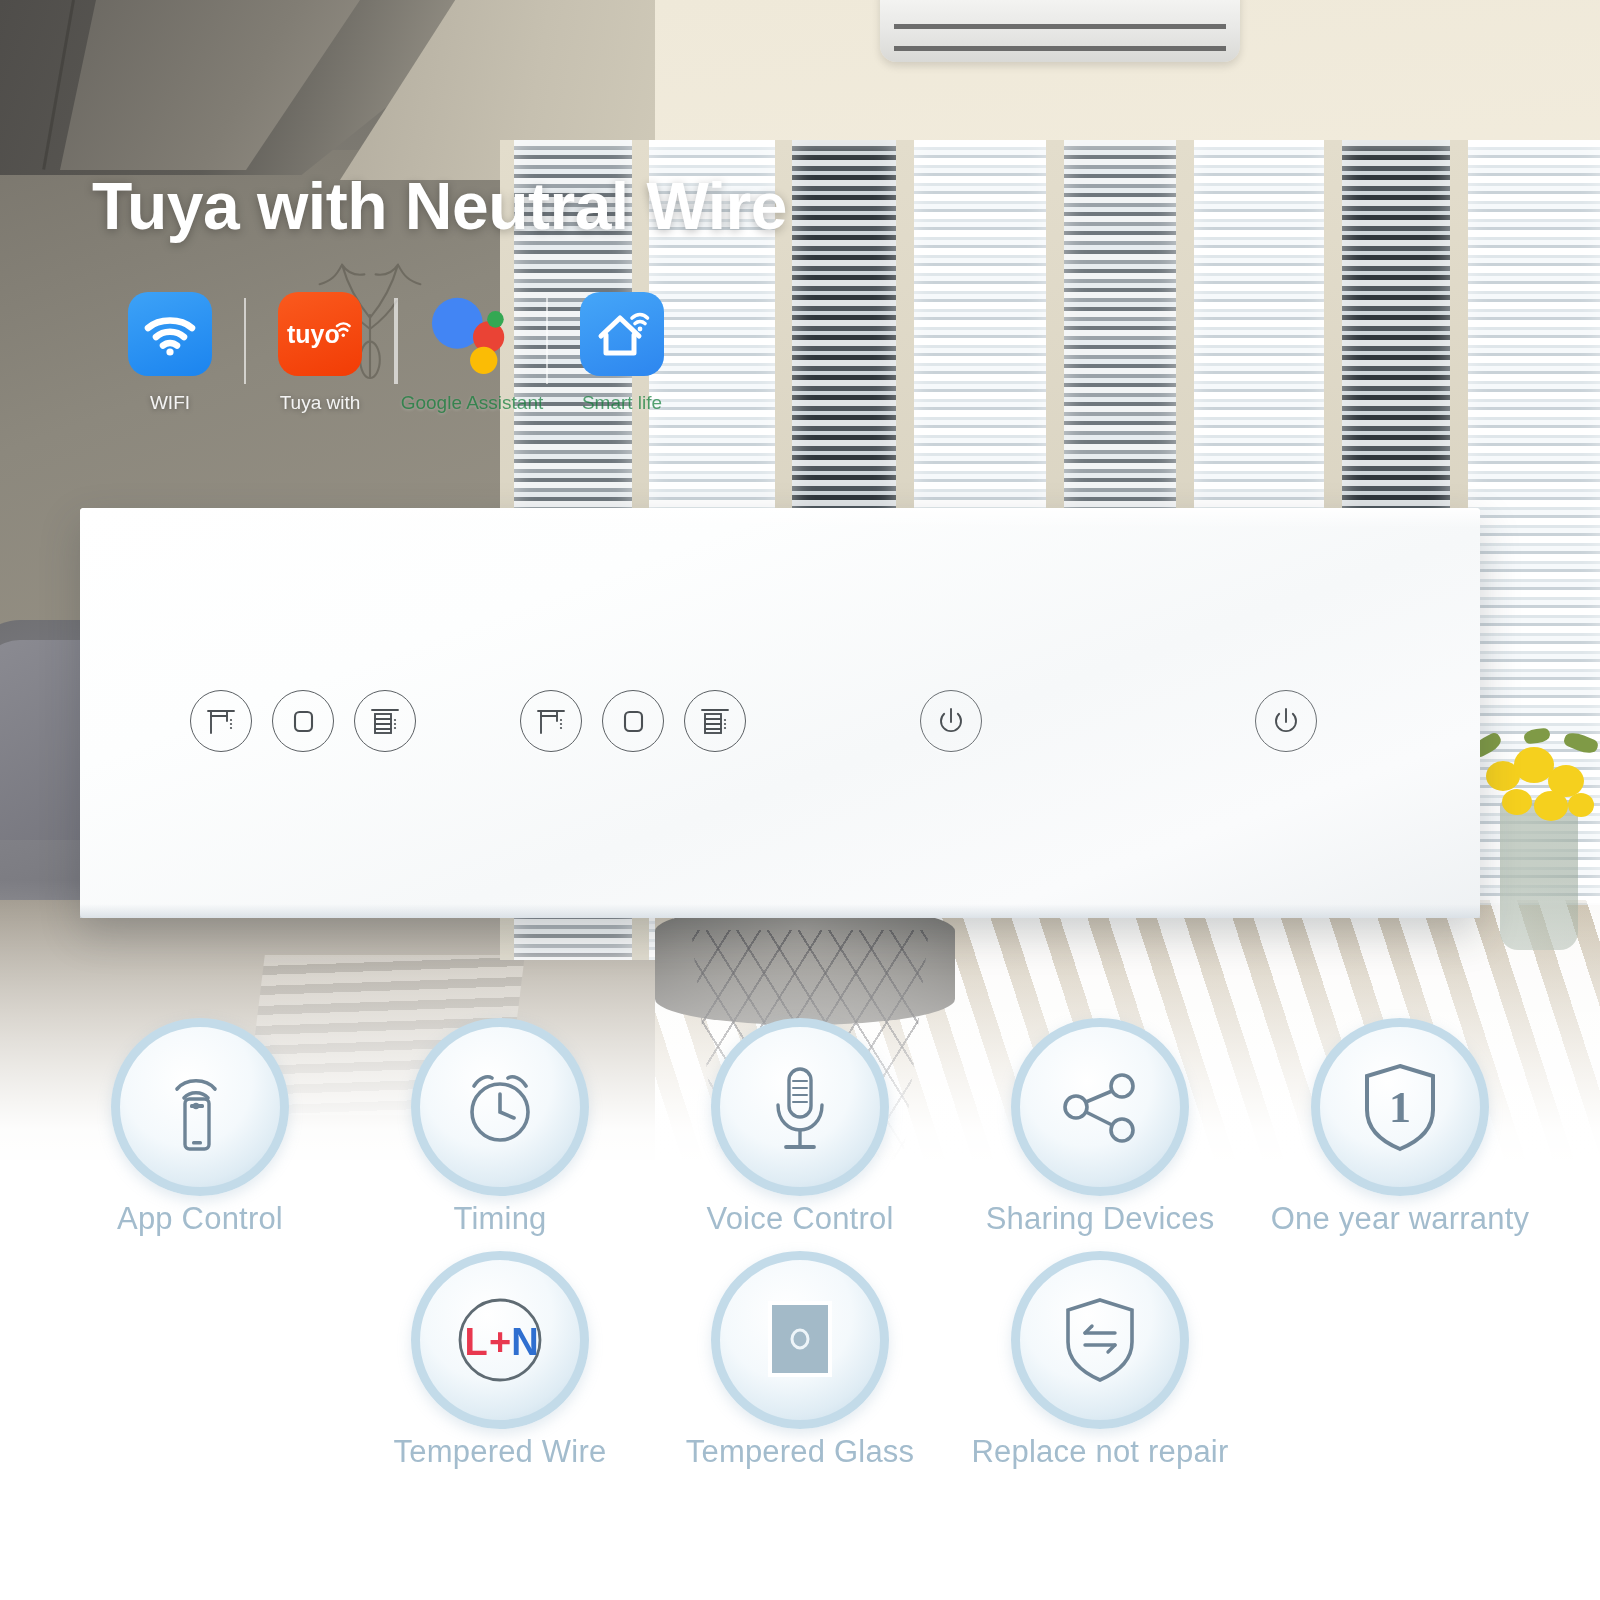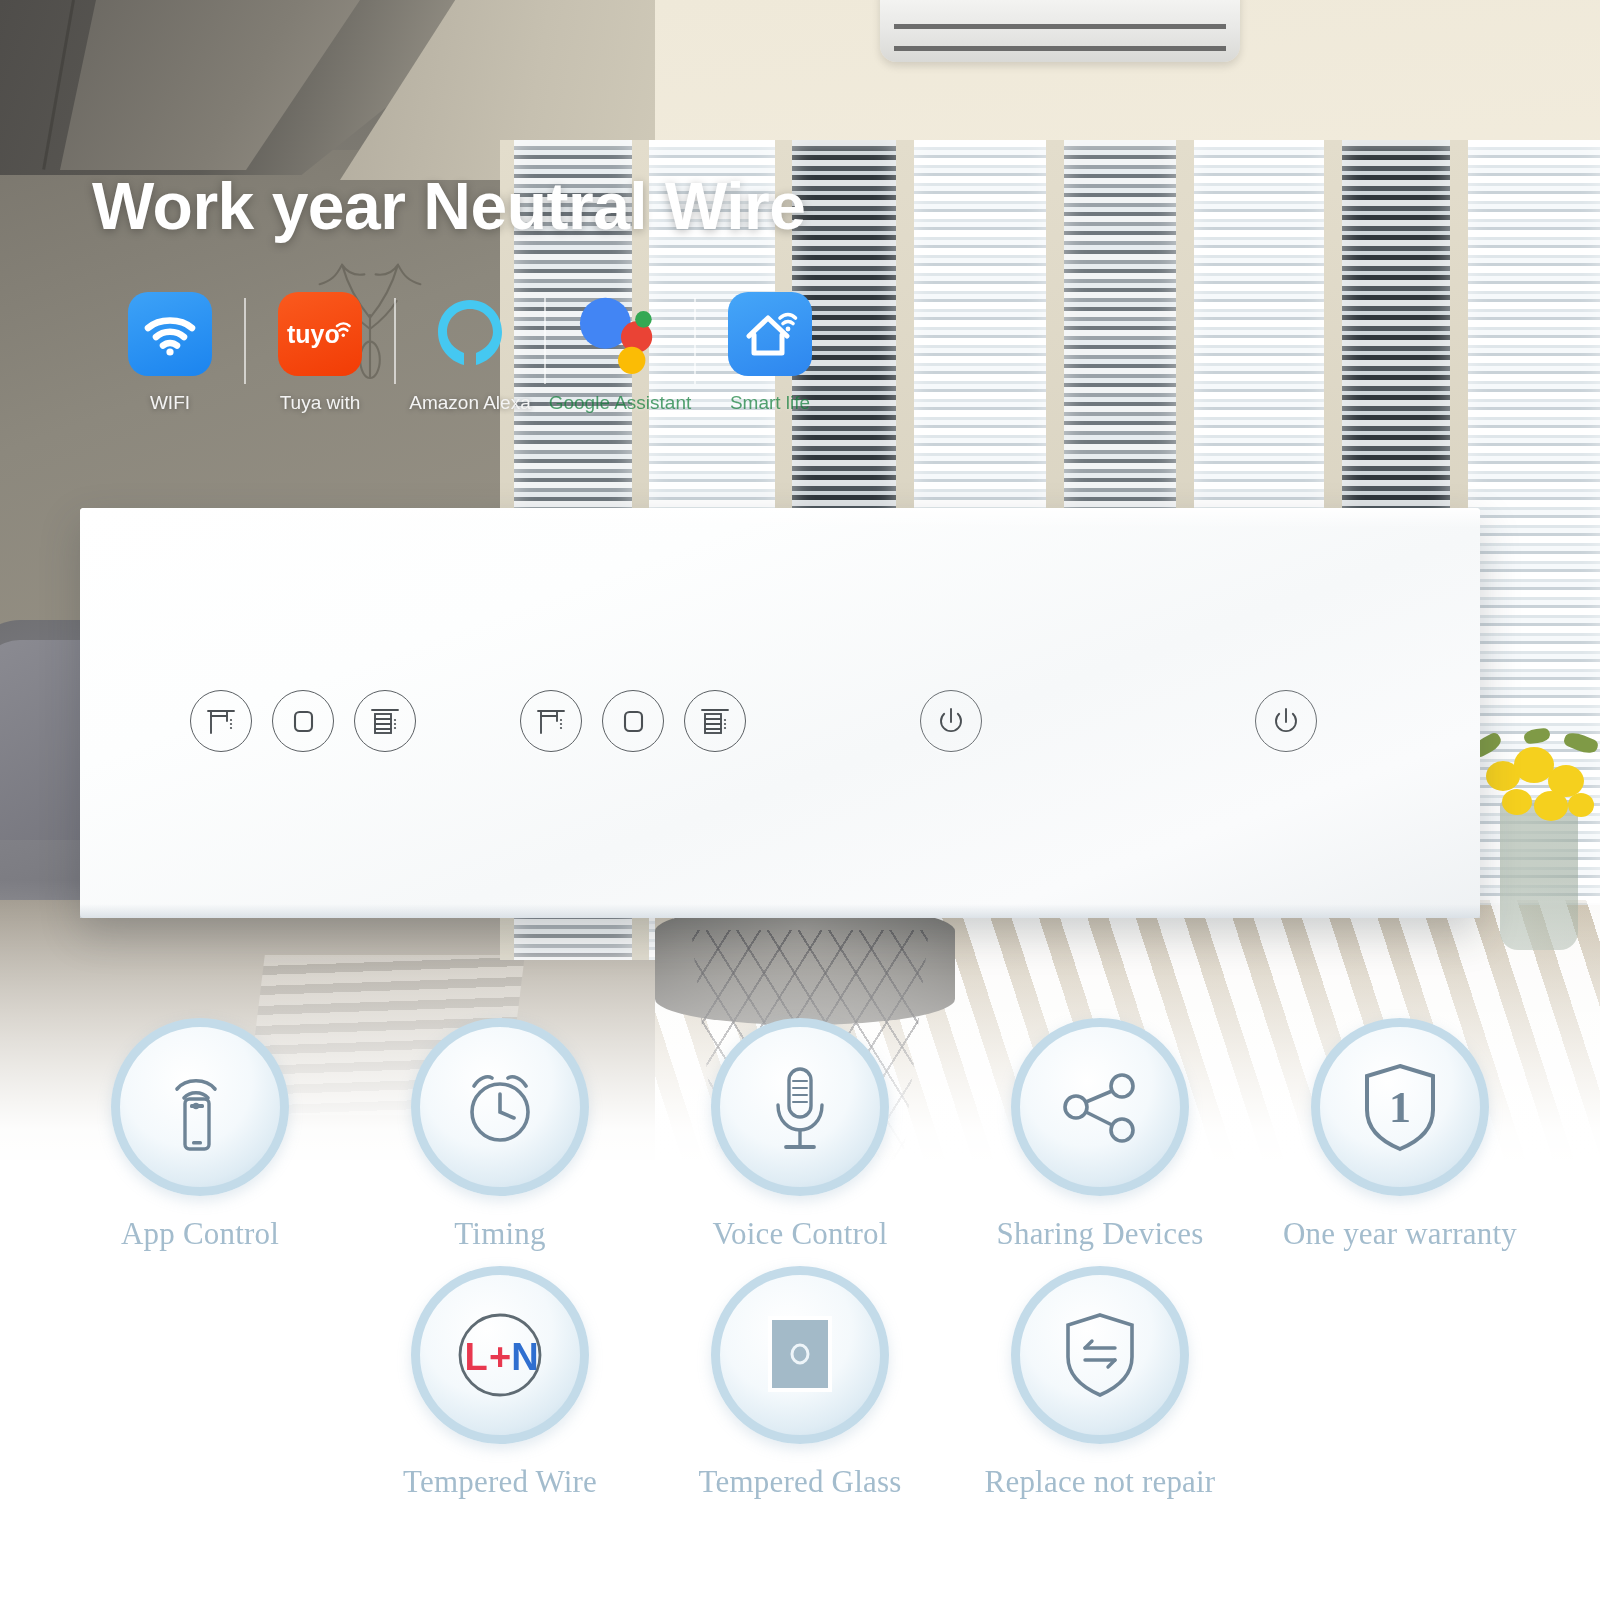--- a/index.html
+++ b/index.html
@@ -122,21 +122,21 @@
 
   
   .features{position:absolute;left:0;top:1018px;width:1600px;}
   .frow{display:flex;justify-content:center;gap:0;}
   .fitem{width:300px;display:flex;flex-direction:column;align-items:center;}
   .fcircle{width:178px;height:178px;border-radius:50%;
     background:radial-gradient(circle at 42% 34%,#ffffff 0%,#f4f9fc 46%,#dfecf4 72%,#bdd6e6 100%);
     border:9px solid #c3dbe9;box-sizing:border-box;
     display:flex;align-items:center;justify-content:center;
     box-shadow:0 5px 14px rgba(150,180,200,.28);}
-  .flabel{margin-top:20px;font-size:31px;color:#a3bccd;white-space:nowrap;letter-spacing:.2px;font-family:Liberation Serif, serif;}
+  .flabel{margin-top:5px;font-size:31px;color:#a3bccd;white-space:nowrap;letter-spacing:.2px;}
   .frow2{margin-top:14px;}
   svg{display:block;}
 </style>
 </head>
 <body>
 
 <div class="stage">
 
   <div class="photo">
     <div class="ph-left"></div>
@@ -202,21 +202,21 @@
       <div class="fl" style="left:66px;top:56px;width:34px;height:30px"></div>
       <div class="fl" style="left:100px;top:58px;width:26px;height:24px"></div>
       <div class="lf" style="left:4px;top:2px;width:30px;height:16px;transform:rotate(-28deg)"></div>
       <div class="lf" style="left:96px;top:0px;width:34px;height:16px;transform:rotate(22deg)"></div>
       <div class="lf" style="left:56px;top:-6px;width:26px;height:14px;transform:rotate(-6deg)"></div>
     </div>
 
     <div class="fade"></div>
   </div>
 
-  <div class="headline">Work year Neutral Wire</div>
+  <div class="headline">Tuya with Neutral Wire</div>
 
   <div class="badges">
 
     <div class="badge">
       <div class="bicon">
         <div class="sq" style="background:linear-gradient(160deg,#3da2f7,#1b84ef)">
           <svg width="56" height="44" viewBox="0 0 56 44">
             <g fill="none" stroke="#fff" stroke-width="6.5" stroke-linecap="round">
               <path d="M6 16 C17 6, 39 6, 50 16"></path>
               <path d="M14 25 C21.5 18, 34.5 18, 42 25"></path>
@@ -242,30 +242,20 @@
             </g>
             <circle cx="56.3" cy="18.2" r="1.7" fill="#fff"></circle>
           </svg>
         </div>
       </div>
       <div class="blabel">Tuya with</div>
     </div>
 
     <div class="bdiv"></div>
 
-    <div class="badge">
-      <div class="bicon">
-        <svg width="80" height="82" viewBox="0 0 80 82">
-          <path d="M40 7 C58 7 72 21 72 39 C72 55 61 68 46 72 L46 60 C56 56 63 48 63 39
-                   C63 26 53 16 40 16 C27 16 17 26 17 39 C17 48 24 56 34 60 L34 72
-                   C19 68 8 55 8 39 C8 21 22 7 40 7 Z" fill="#45c8f1"></path>
-        </svg>
-      </div>
-      <div class="blabel">Amazon Alexa</div>
-    </div>
 
     <div class="bdiv"></div>
 
     <div class="badge">
       <div class="bicon">
         <svg width="86" height="82" viewBox="0 0 86 82">
           <circle cx="28" cy="30" r="26" fill="#4285f4"></circle>
           <circle cx="60" cy="44" r="16" fill="#ea4335"></circle>
           <circle cx="55" cy="68" r="14" fill="#fbbc05"></circle>
           <circle cx="67" cy="26" r="8.5" fill="#34a853"></circle>

